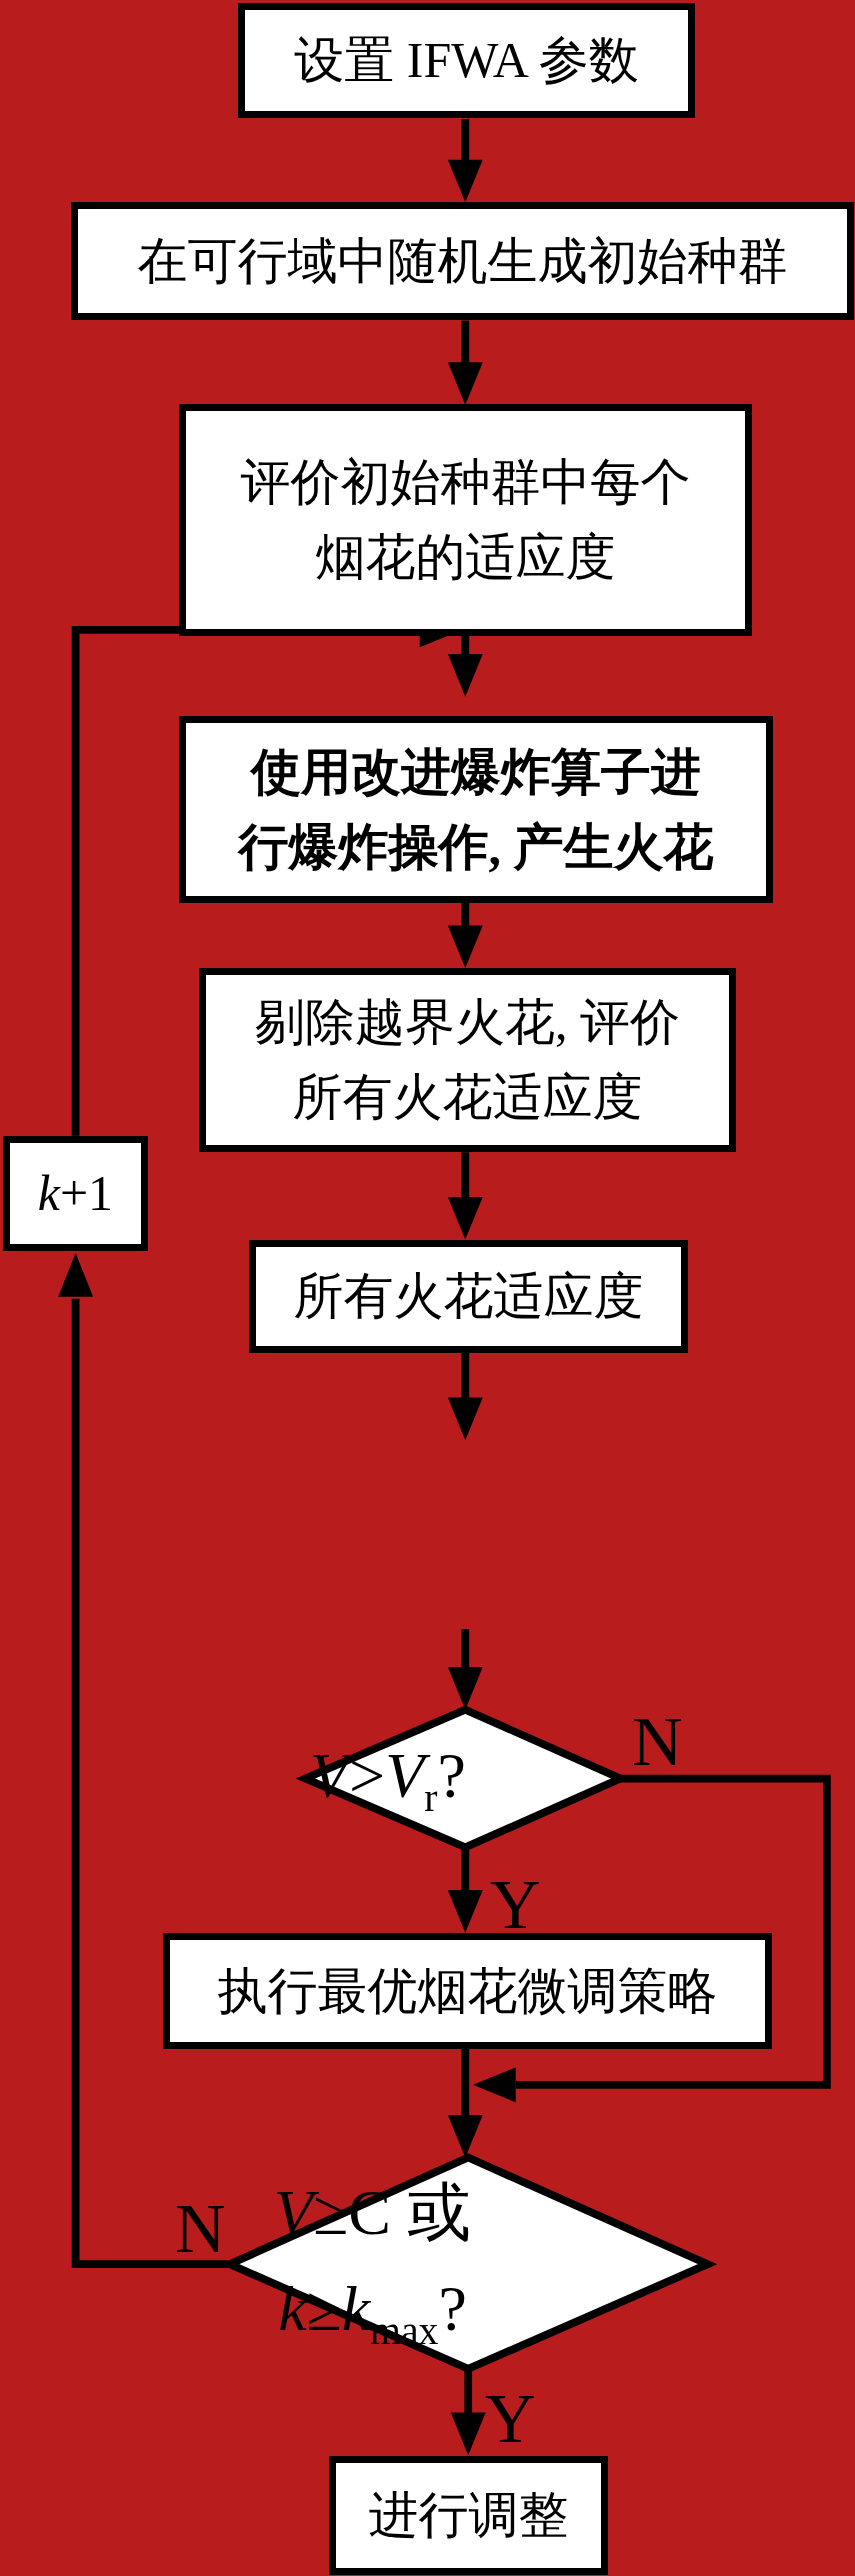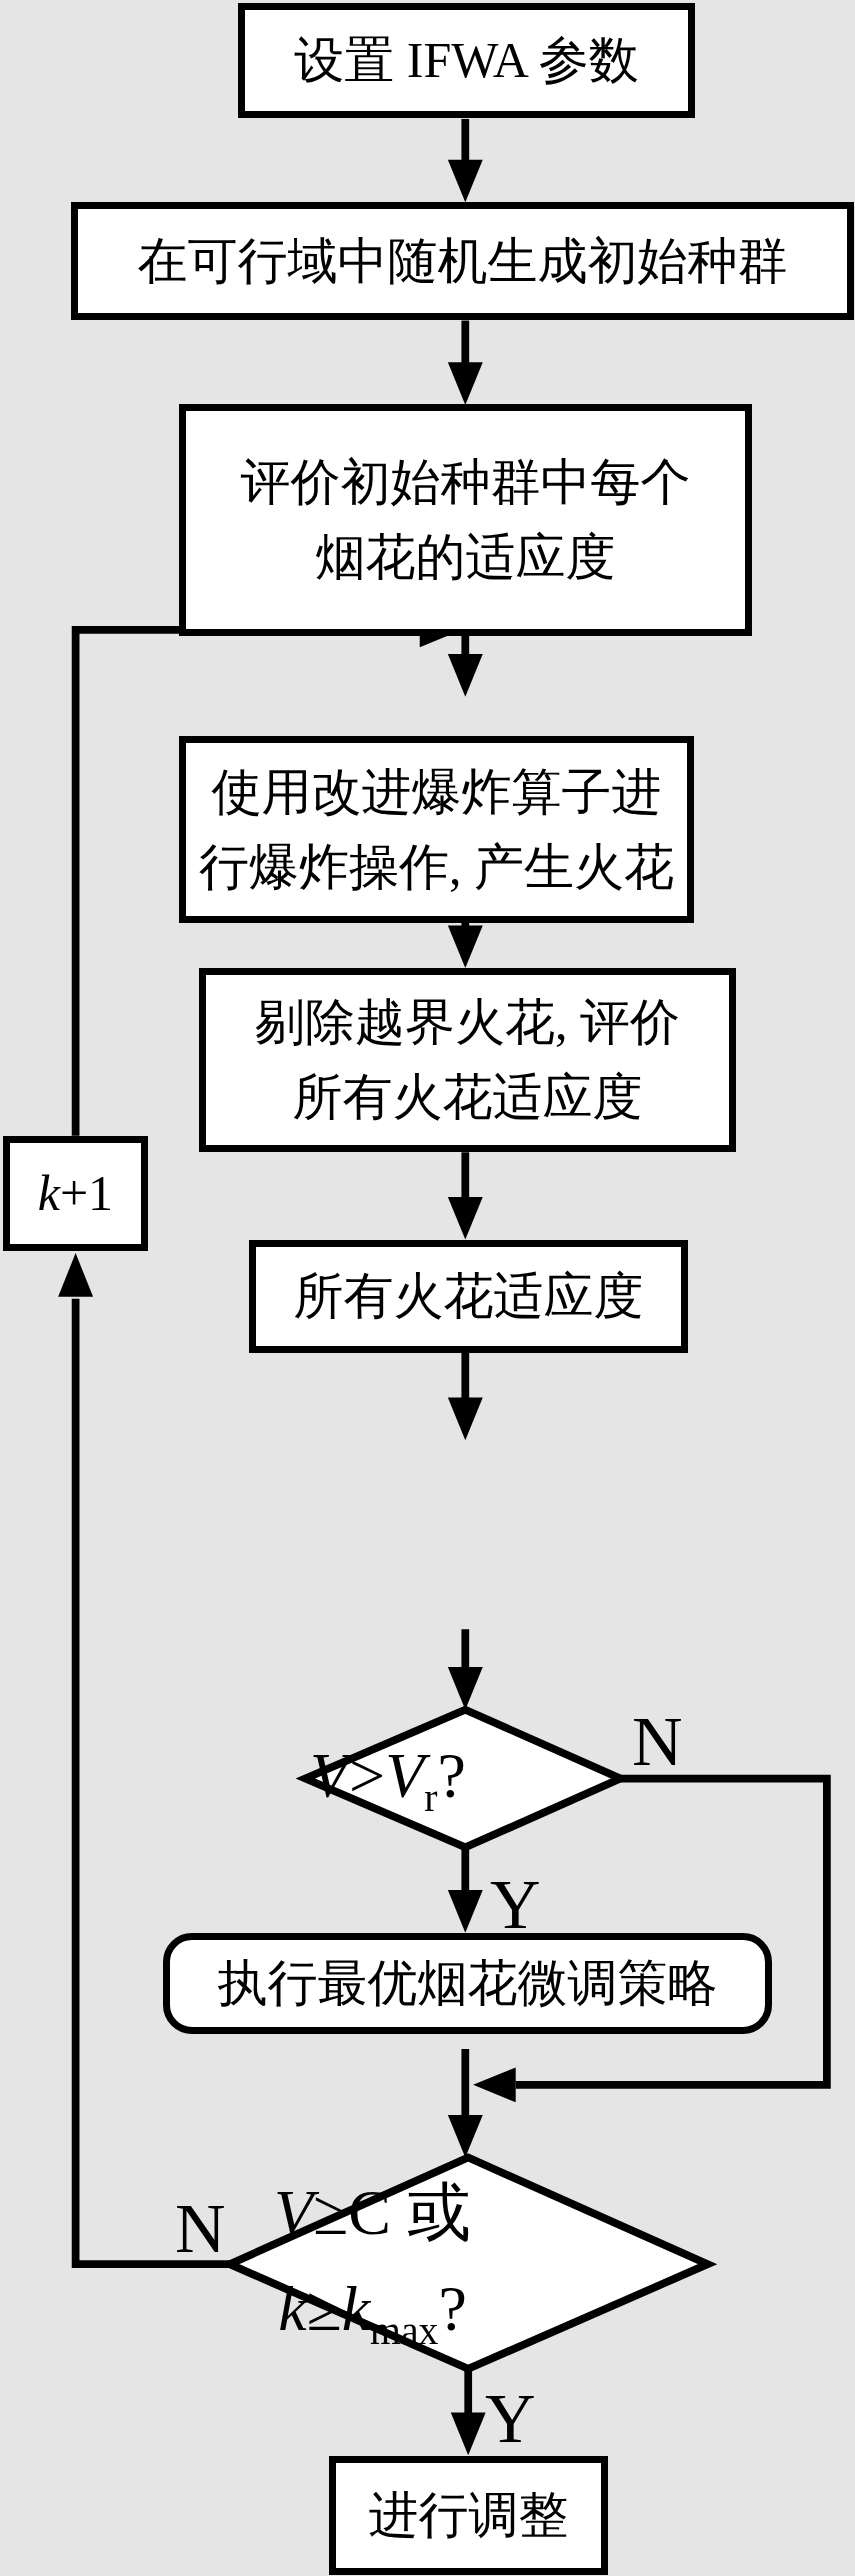--- a/index.html
+++ b/index.html
@@ -1,17 +1,17 @@
 <!DOCTYPE html>
 <html><head>
 <meta charset="utf-8">
 <style>
   html,body { margin:0; padding:0; background:#ffffff; }
   .canvas {
-    position:relative; width:855px; height:2576px; background:#e5e5e5;
+    position:relative; width:855px; height:2576px; background:#b91c1c;
     font-family:"Liberation Serif","DejaVu Serif",serif; color:#000;
     overflow:hidden;
   }
   .connectors { position:absolute; left:0; top:0; width:855px; height:2576px; }
   .node {
     position:absolute; box-sizing:border-box; background:#ffffff;
     border:7.8px solid #000; display:flex; align-items:center; justify-content:center;
     text-align:center; font-size:50px; line-height:1.5; white-space:pre-line;
   }
   .node.small { font-size:50px; }
@@ -21,25 +21,25 @@
   }
   .edge-label {
     position:absolute; font-size:70px; line-height:1; font-family:"Liberation Serif","DejaVu Serif",serif;
   }
   i { font-style:italic; }
   sub { font-size:0.62em; }
   
   .n-set       { left:238px; top:2.9px;    width:457px; height:115px; }
   .n-init      { left:71px;  top:202px;  width:783px; height:118px; }
   .n-eval      { left:179px; top:404px;  width:573px; height:232px; }
-  .n-explode   { left:179px; top:736px;  width:515px; height:187px; }
+  .n-explode   { left:179px; top:716px;  width:594px; height:187px;font-weight:bold; }
   .n-prune     { left:199px; top:968px;  width:537px; height:184px; }
   .n-select    { left:249px; top:1240px; width:439px; height:113px; }
   .n-adjust    { left:188px; top:1440px; width:559px; height:189px; }
-  .n-finetune  { left:163px; top:1933px; width:609px; height:101px;border-radius:29px; }
+  .n-finetune  { left:163px; top:1933px; width:609px; height:116px; }
   .n-inck      { left:2.9px;   top:1136px; width:145px; height:115px; }
   .n-output    { left:329px; top:2456px; width:279px; height:119px; }
   .d1-label    { left:310px; top:1735px; width:310px; height:87px;  }
   .d2-label    { left:274px; top:2180px; width:388px; height:167px; }
   .l-d1-n { left:632px; top:1707px; }
   .l-d1-y { left:490px; top:1870px; }
   .l-d2-n { left:175px; top:2194px; }
   .l-d2-y { left:485px; top:2384px; }
 </style>
 </head>

